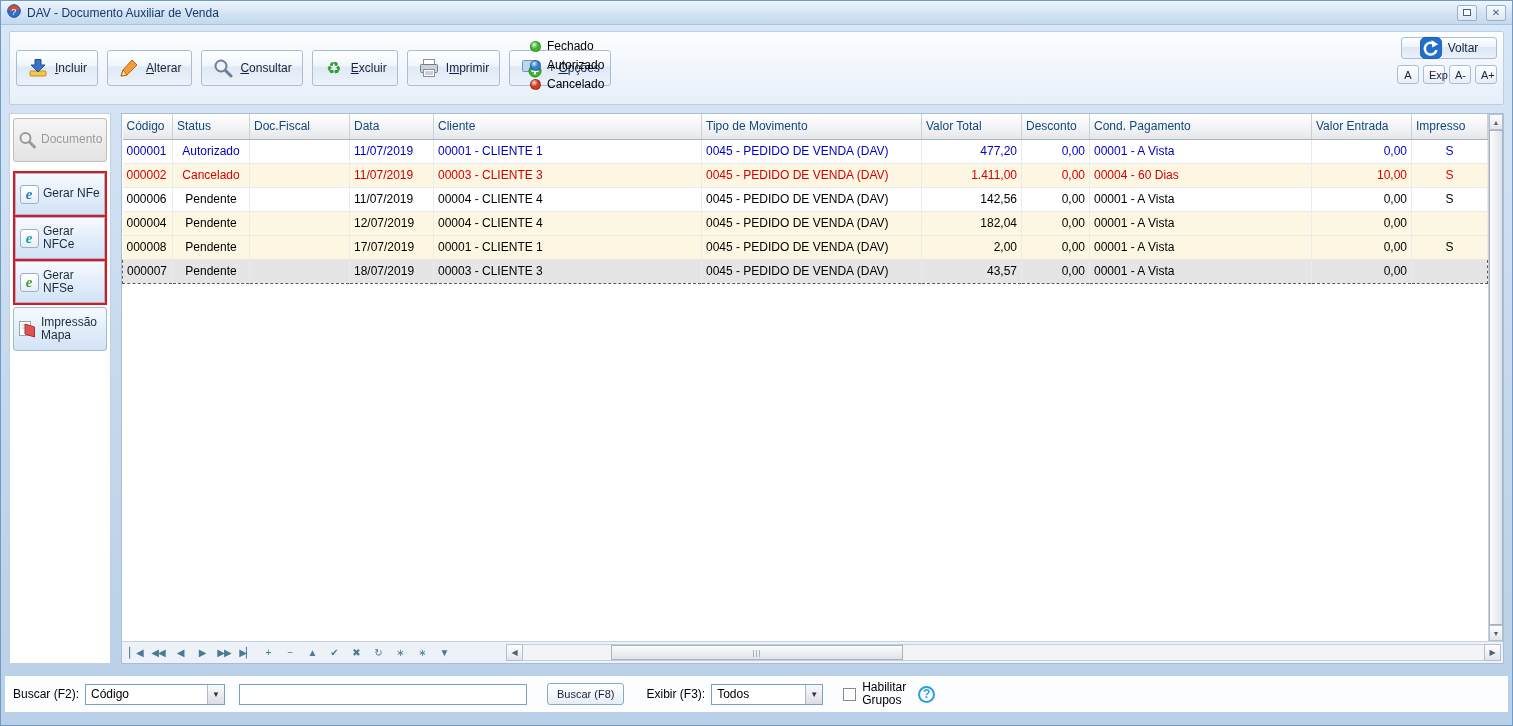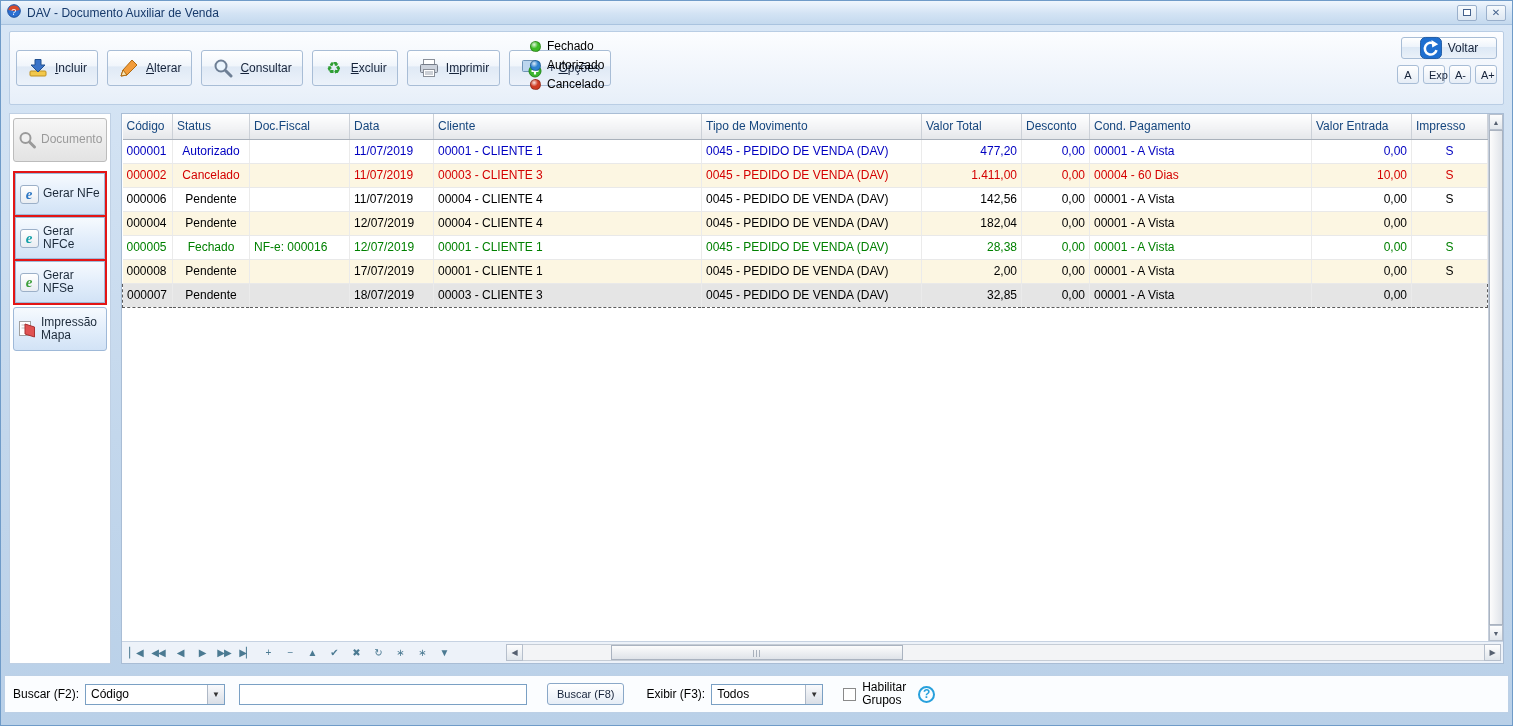--- a/index.html
+++ b/index.html
@@ -341,54 +341,41 @@
               <td style="text-align: left; color: rgb(0, 0, 0);"></td>
               <td style="text-align: left; color: rgb(0, 0, 0);">12/07/2019</td>
               <td style="text-align: left; color: rgb(0, 0, 0);">00004 - CLIENTE 4</td>
               <td style="text-align: left; color: rgb(0, 0, 0);">0045 - PEDIDO DE VENDA (DAV)</td>
               <td style="text-align: right; color: rgb(0, 0, 0);">182,04</td>
               <td style="text-align: right; color: rgb(0, 0, 0);">0,00</td>
               <td style="text-align: left; color: rgb(0, 0, 0);">00001 - A Vista</td>
               <td style="text-align: right; color: rgb(0, 0, 0);">0,00</td>
               <td style="text-align: center; color: rgb(0, 0, 0);"></td>
             </tr>
-            <tr class="">
-              <td style="text-align: left; color: rgb(0, 128, 0);">000005</td>
-              <td style="text-align: center; color: rgb(0, 128, 0);">Fechado</td>
-              <td style="text-align: left; color: rgb(0, 128, 0);">NF-e: 000016</td>
-              <td style="text-align: left; color: rgb(0, 128, 0);">12/07/2019</td>
-              <td style="text-align: left; color: rgb(0, 128, 0);">00001 - CLIENTE 1</td>
-              <td style="text-align: left; color: rgb(0, 128, 0);">0045 - PEDIDO DE VENDA (DAV)</td>
-              <td style="text-align: right; color: rgb(0, 128, 0);">28,38</td>
-              <td style="text-align: right; color: rgb(0, 128, 0);">0,00</td>
-              <td style="text-align: left; color: rgb(0, 128, 0);">00001 - A Vista</td>
-              <td style="text-align: right; color: rgb(0, 128, 0);">0,00</td>
-              <td style="text-align: center; color: rgb(0, 128, 0);">S</td>
-            </tr>
             <tr class="zebra">
               <td style="text-align: left; color: rgb(0, 0, 0);">000008</td>
               <td style="text-align: center; color: rgb(0, 0, 0);">Pendente</td>
               <td style="text-align: left; color: rgb(0, 0, 0);"></td>
               <td style="text-align: left; color: rgb(0, 0, 0);">17/07/2019</td>
               <td style="text-align: left; color: rgb(0, 0, 0);">00001 - CLIENTE 1</td>
               <td style="text-align: left; color: rgb(0, 0, 0);">0045 - PEDIDO DE VENDA (DAV)</td>
               <td style="text-align: right; color: rgb(0, 0, 0);">2,00</td>
               <td style="text-align: right; color: rgb(0, 0, 0);">0,00</td>
               <td style="text-align: left; color: rgb(0, 0, 0);">00001 - A Vista</td>
               <td style="text-align: right; color: rgb(0, 0, 0);">0,00</td>
               <td style="text-align: center; color: rgb(0, 0, 0);">S</td>
             </tr>
             <tr class="selected ">
               <td style="text-align: left; color: rgb(0, 0, 0);">000007</td>
               <td style="text-align: center; color: rgb(0, 0, 0);">Pendente</td>
               <td style="text-align: left; color: rgb(0, 0, 0);"></td>
               <td style="text-align: left; color: rgb(0, 0, 0);">18/07/2019</td>
               <td style="text-align: left; color: rgb(0, 0, 0);">00003 - CLIENTE 3</td>
               <td style="text-align: left; color: rgb(0, 0, 0);">0045 - PEDIDO DE VENDA (DAV)</td>
-              <td style="text-align: right; color: rgb(0, 0, 0);">32,85</td>
+              <td style="text-align: right; color: rgb(0, 0, 0);">43,57</td>
               <td style="text-align: right; color: rgb(0, 0, 0);">0,00</td>
               <td style="text-align: left; color: rgb(0, 0, 0);">00001 - A Vista</td>
               <td style="text-align: right; color: rgb(0, 0, 0);">0,00</td>
               <td style="text-align: center; color: rgb(0, 0, 0);"></td>
             </tr>
           </tbody>
       </table>
     </div>
     <div class="vscroll">
       <span class="varrow">▲</span>

